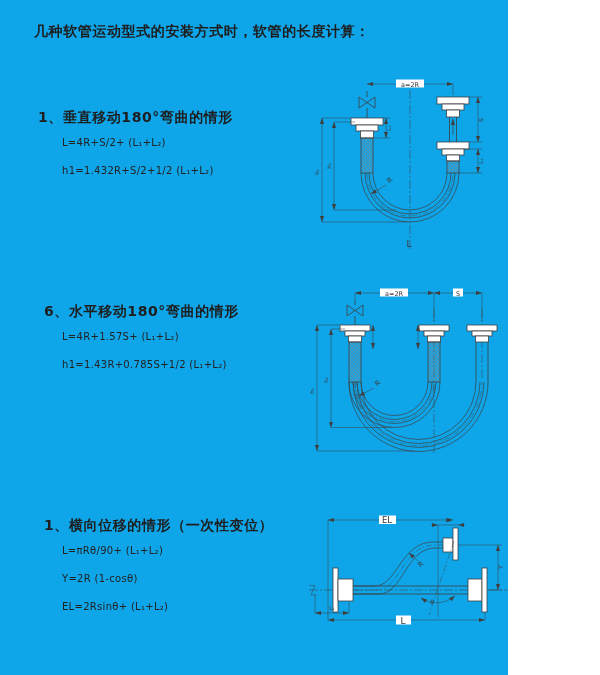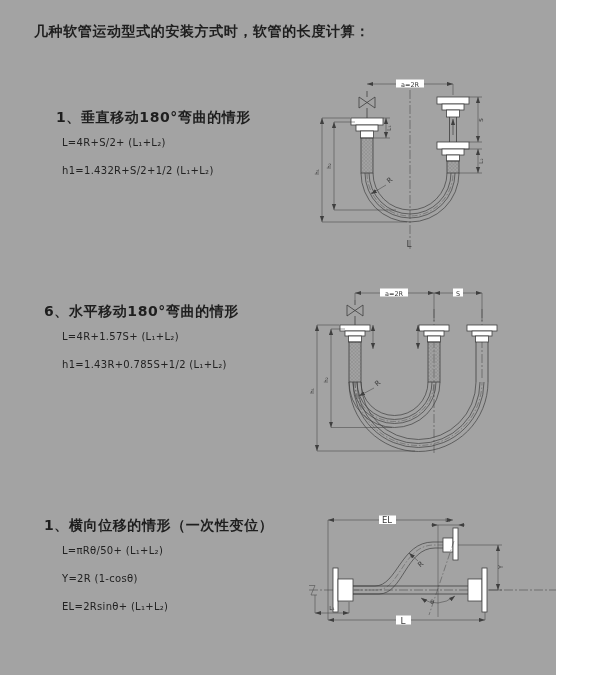--- a/index.html
+++ b/index.html
@@ -1,42 +1,42 @@
 <!DOCTYPE html>
 <html><head>
 <meta charset="utf-8">
 <style>
   html,body{margin:0;padding:0;background:#ffffff;}
-  .page{position:relative;width:556px;height:675px;background:#a3a3a3;overflow:hidden;
+  .page{position:relative;width:508px;height:675px;background:#0ea5e9;overflow:hidden;
         font-family:"DejaVu Sans","Liberation Sans",sans-serif;color:#1e1e1e;}
   .title{position:absolute;left:34px;top:23px;font-size:14px;font-weight:700;letter-spacing:.6px;white-space:nowrap;}
   .sec-heading{position:absolute;font-size:14px;font-weight:700;letter-spacing:.6px;white-space:nowrap;}
   .formula{position:absolute;font-size:10px;font-weight:400;letter-spacing:.3px;white-space:nowrap;color:#222;}
   .diagram{position:absolute;}
   svg{display:block;}
   svg text{font-family:"DejaVu Sans","Liberation Sans",sans-serif;fill:#3a3a3a;}
   .ln{stroke:#3f3f3f;fill:none;}
 </style>
 </head>
 <body>
 
 <div class="page">
 
   <div class="title">几种软管运动型式的安装方式时，软管的长度计算：</div>
 
-  <div class="sec-heading" style="left:56px;top:109px">1、垂直移动180°弯曲的情形</div>
+  <div class="sec-heading" style="left:38px;top:109px">1、垂直移动180°弯曲的情形</div>
   <div class="formula" style="left:62px;top:137px">L=4R+S/2+ (L₁+L₂)</div>
   <div class="formula" style="left:62px;top:165px">h1=1.432R+S/2+1/2 (L₁+L₂)</div>
 
   <div class="sec-heading" style="left:44px;top:303px">6、水平移动180°弯曲的情形</div>
   <div class="formula" style="left:62px;top:331px">L=4R+1.57S+ (L₁+L₂)</div>
   <div class="formula" style="left:62px;top:359px">h1=1.43R+0.785S+1/2 (L₁+L₂)</div>
 
   <div class="sec-heading" style="left:44px;top:517px">1、横向位移的情形（一次性变位）</div>
-  <div class="formula" style="left:62px;top:545px">L=πRθ/50+ (L₁+L₂)</div>
+  <div class="formula" style="left:62px;top:545px">L=πRθ/90+ (L₁+L₂)</div>
   <div class="formula" style="left:62px;top:573px">Y=2R (1-cosθ)</div>
   <div class="formula" style="left:62px;top:601px">EL=2Rsinθ+ (L₁+L₂)</div>
 
   <svg class="diagram" style="left:310px;top:70px" width="270" height="185" viewBox="0 0 270 185">
     <defs>
       <marker id="ar1" markerWidth="7" markerHeight="6" refX="6" refY="2.5" orient="auto-start-reverse" markerUnits="userSpaceOnUse">
         <path d="M0,0.4 L6,2.5 L0,4.6 Z" fill="#3f3f3f"></path>
       </marker>
       <pattern id="braid1" width="3.5" height="3.5" patternUnits="userSpaceOnUse">
         <path d="M0,3.5 L3.5,0 M0,0 L3.5,3.5" stroke="#8a8a8a" stroke-width="0.5"></path>

